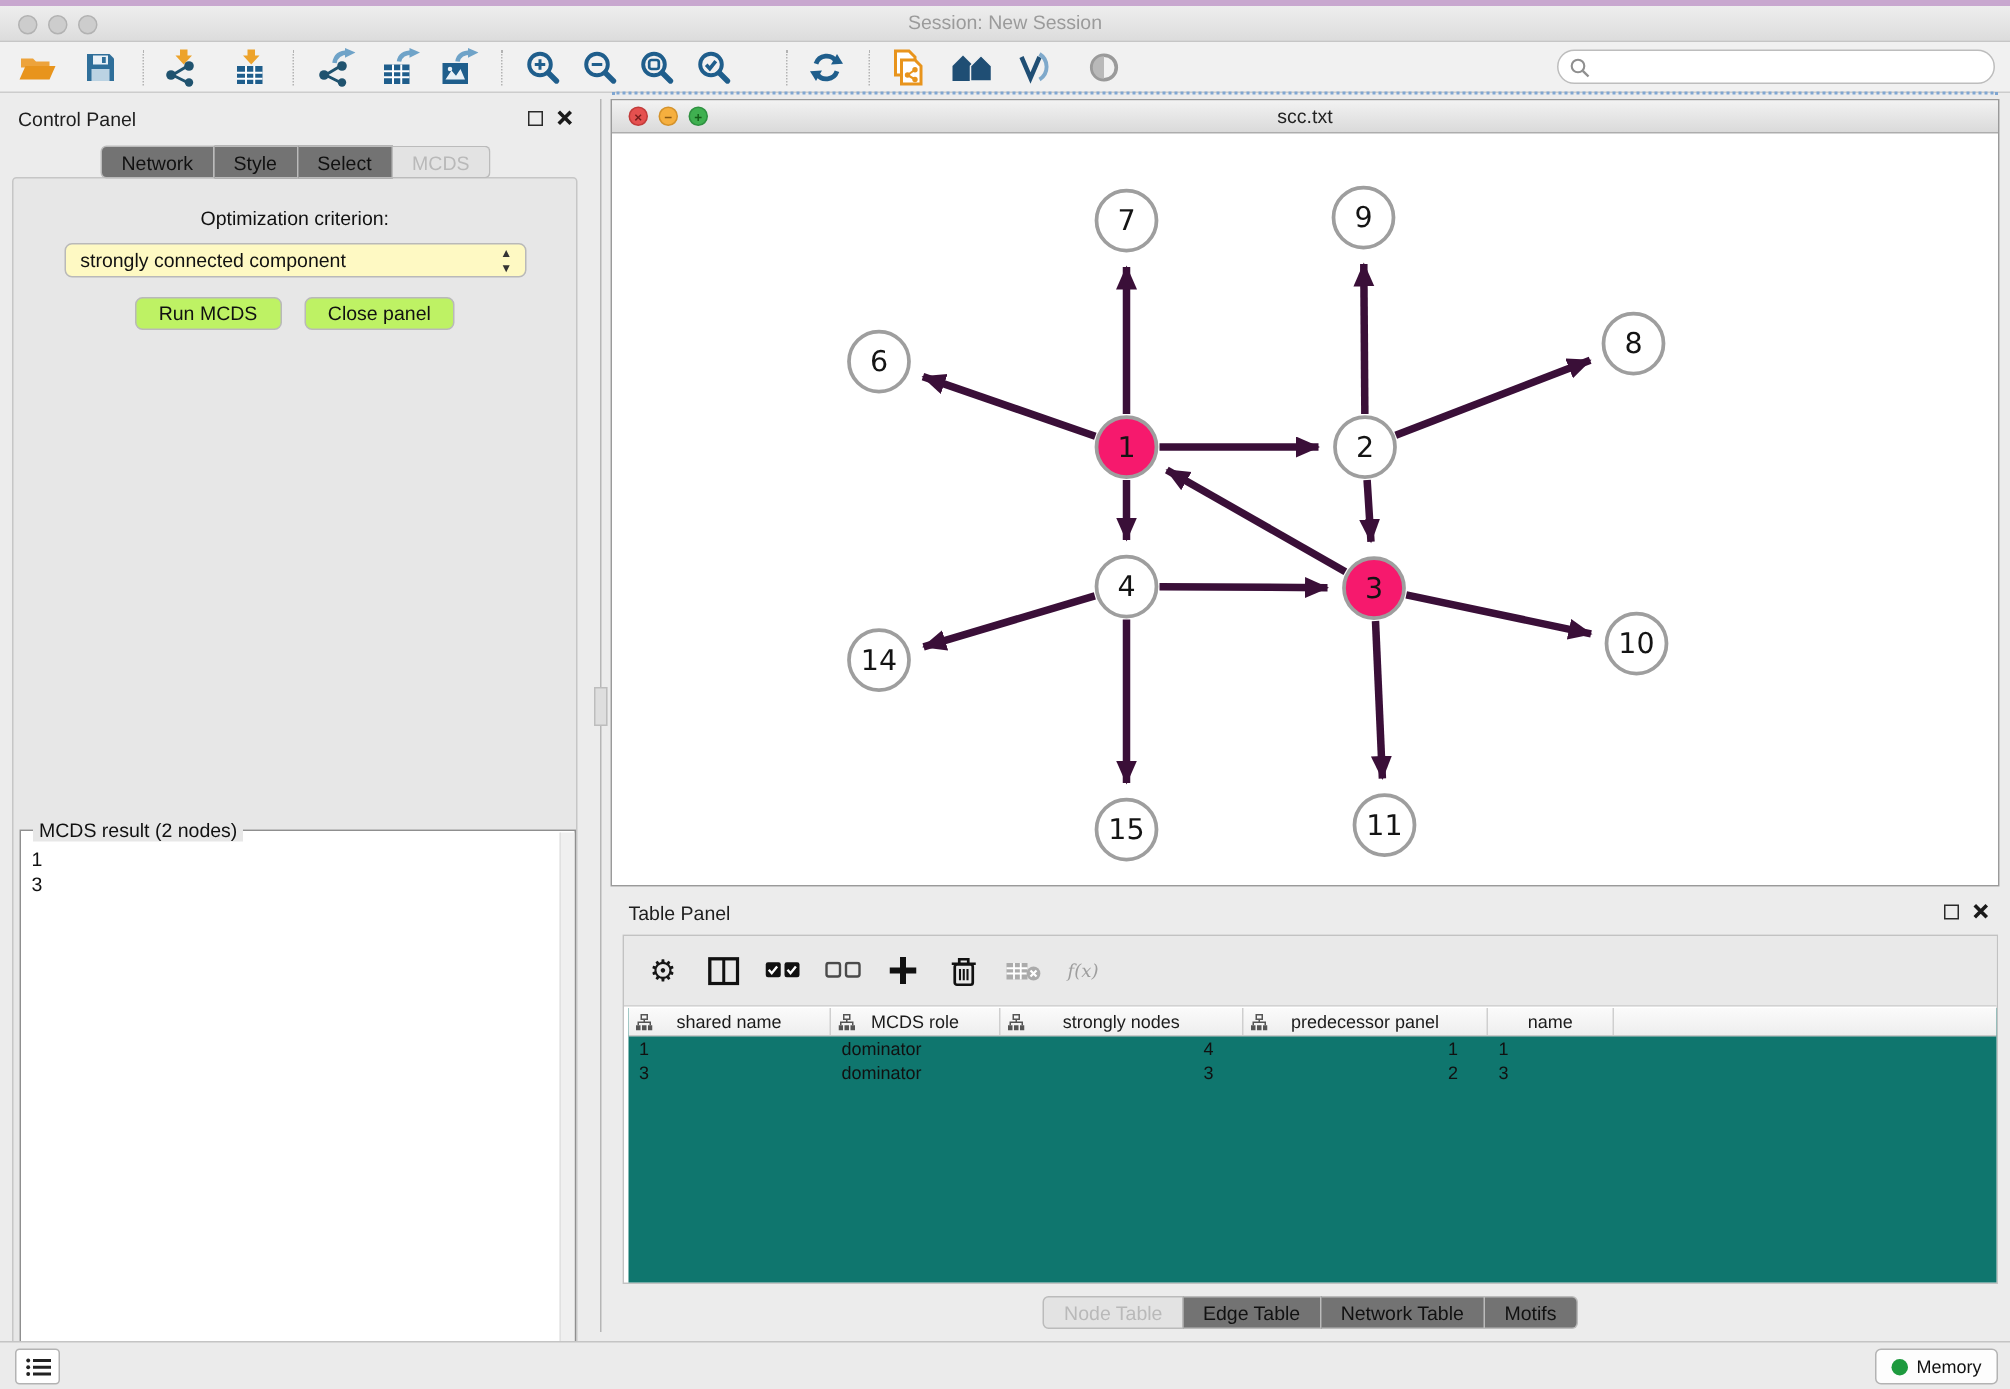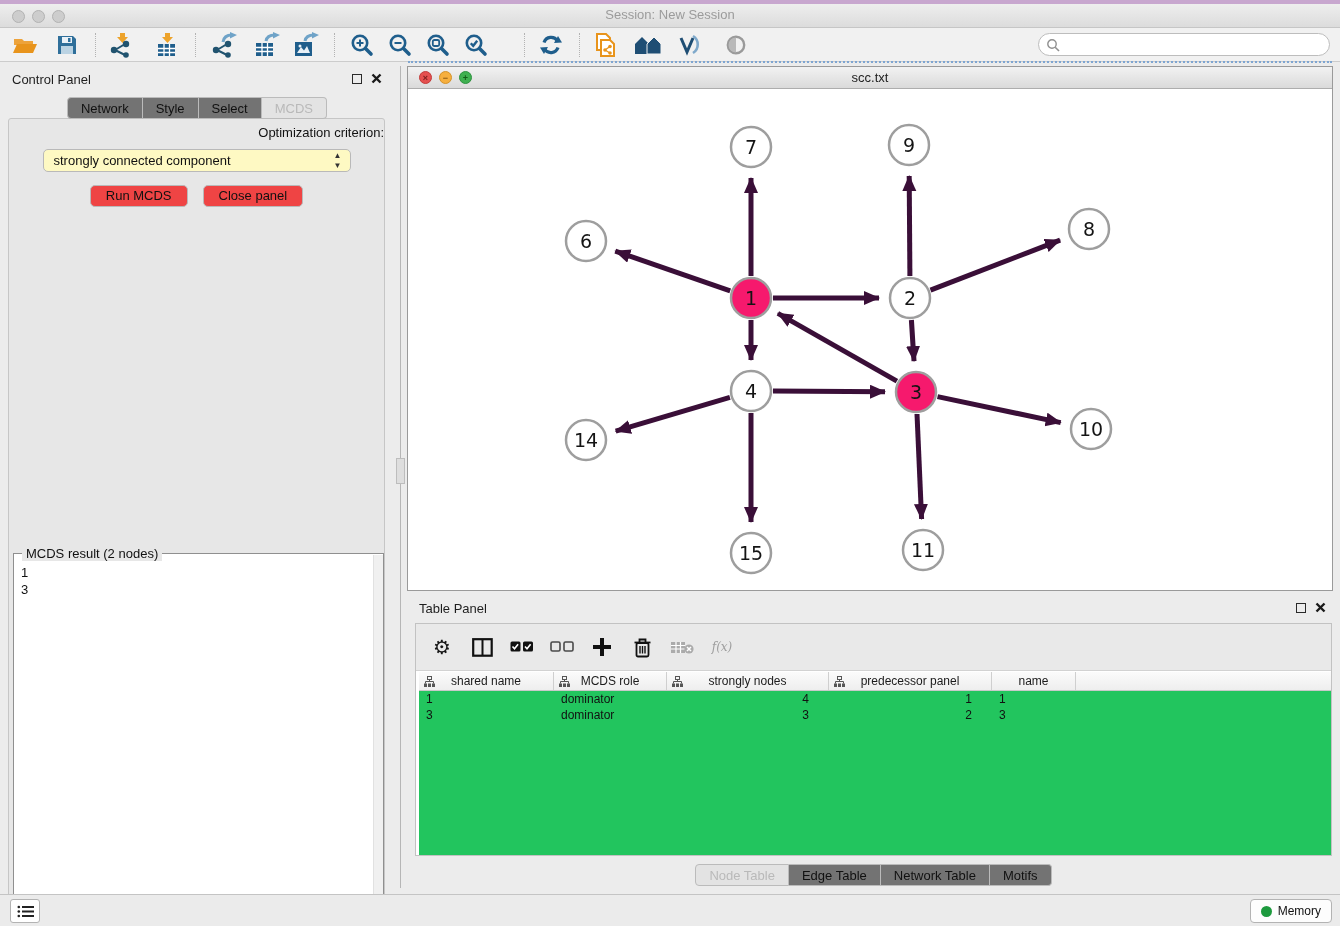--- a/index.html
+++ b/index.html
@@ -35,28 +35,28 @@
   .winbtns { position:absolute; top:7px; display:flex; gap:9px; align-items:center; }
   .wb-float { width:10px; height:10px; border:1.6px solid #2A2A2A; }
   .cp-tabs { position:absolute; left:0; top:31px; width:100%; display:flex; justify-content:center; z-index:3; }
   .seg-tab { height:22px; padding:0 13px; font-size:13px; line-height:21px; background:#737373;
     border:1px solid #BBBBBB; border-left-width:0; color:#111; cursor:default; }
   .seg-tab:first-child { border-left-width:1px; border-radius:4px 0 0 4px; }
   .seg-tab:last-child { border-radius:0 4px 4px 0; }
   .seg-tab.active { background:#E3E3E3; color:#B9B9B9; }
   .cp-inner { position:absolute; left:8px; top:52px; width:377px; height:824px;
     background:#E7E7E7; border:1px solid #C6C6C6; border-radius:3px; }
-  .crit-label { margin-top:6px; text-align:right; font-size:13px; color:#111; }
+  .crit-label { margin-top:19px; text-align:center; font-size:13px; color:#111; }
   .crit-select { position:relative; margin:9px auto 0 auto; width:308px; height:23px;
     background:#fef9c3; border:1px solid #B9B9B9; border-radius:5px; font-size:13px;
     line-height:21px; padding-left:10px; color:#111; cursor:default; }
   .crit-select .spin { position:absolute; right:8px; top:1px; font-size:8px; line-height:10px;
     color:#333; text-align:center; }
   .btn-row { margin-top:13px; display:flex; justify-content:center; gap:15px; }
-  .pbtn { height:22px; padding:0 15px; background:#ef4444; border:1px solid #B9B9B9;
+  .pbtn { height:22px; padding:0 15px; background:#bef264; border:1px solid #B9B9B9;
     border-radius:5px; font-size:13px; line-height:20px; color:#111; cursor:default;
     font-family:"Liberation Sans",sans-serif; }
   .result-box { position:absolute; left:4px; top:434px; width:371px; height:378px;
     border:1px solid #8F8F8F; background:#FFF; }
   .result-legend { position:absolute; left:8px; top:-8px; background:#E7E7E7;
     padding:0 4px; font-size:13px; color:#111; }
   .result-text { position:absolute; left:1px; top:8px; right:12px; bottom:1px;
     padding:2px 6px; font-size:13px; line-height:17px; white-space:pre; color:#111;
     overflow:hidden; }
   .result-scroll { position:absolute; right:0; top:1px; bottom:1px; width:10px;
@@ -82,21 +82,21 @@
   .net-canvas { position:absolute; left:0; top:22px; }
   
   .tpanel { position:absolute; left:407px; top:595px; width:933px; height:293px; background:#ECECEC; }
   .tp-box { position:absolute; left:8px; top:28px; width:917px; height:233px;
     border:1px solid #C2C2C2; background:#FFF; }
   .tp-toolbar { position:absolute; left:0; top:0; right:0; height:47px; background:#E9E9E9;
     border-bottom:1px solid #D2D2D2; display:flex; align-items:center; padding-left:13px; gap:14px; }
   .tpico { width:26px; height:26px; display:flex; align-items:center; justify-content:center; }
   .gear-glyph { font-size:20px; color:#161616; font-family:"DejaVu Sans",sans-serif; }
   .fx { font-family:"DejaVu Serif",serif; font-style:italic; font-size:12px; color:#9E9E9E; }
-  .tbl { position:absolute; left:3px; top:48px; right:0; bottom:0; background:#22c55e; overflow:hidden; }
+  .tbl { position:absolute; left:3px; top:48px; right:0; bottom:0; background:#0f766e; overflow:hidden; }
   .tbl-head { display:flex; height:19px; background:linear-gradient(#FBFBFB,#EEEEEE);
     border-bottom:1px solid #C9C9C9; }
   .th { position:relative; display:flex; align-items:center; justify-content:center;
     font-size:12px; color:#1B1B1B; border-right:1px solid #CFCFCF; }
   .th .hier { position:absolute; left:5px; top:4px; }
   .tr { display:flex; height:16px; }
   .td { font-size:12px; color:#111; line-height:16px; overflow:hidden; white-space:nowrap; }
   .tp-tabs { position:absolute; left:0; right:0; top:269px; display:flex; justify-content:center; }
   
   .statusbar { position:absolute; left:0; top:894px; width:1340px; height:32px;

